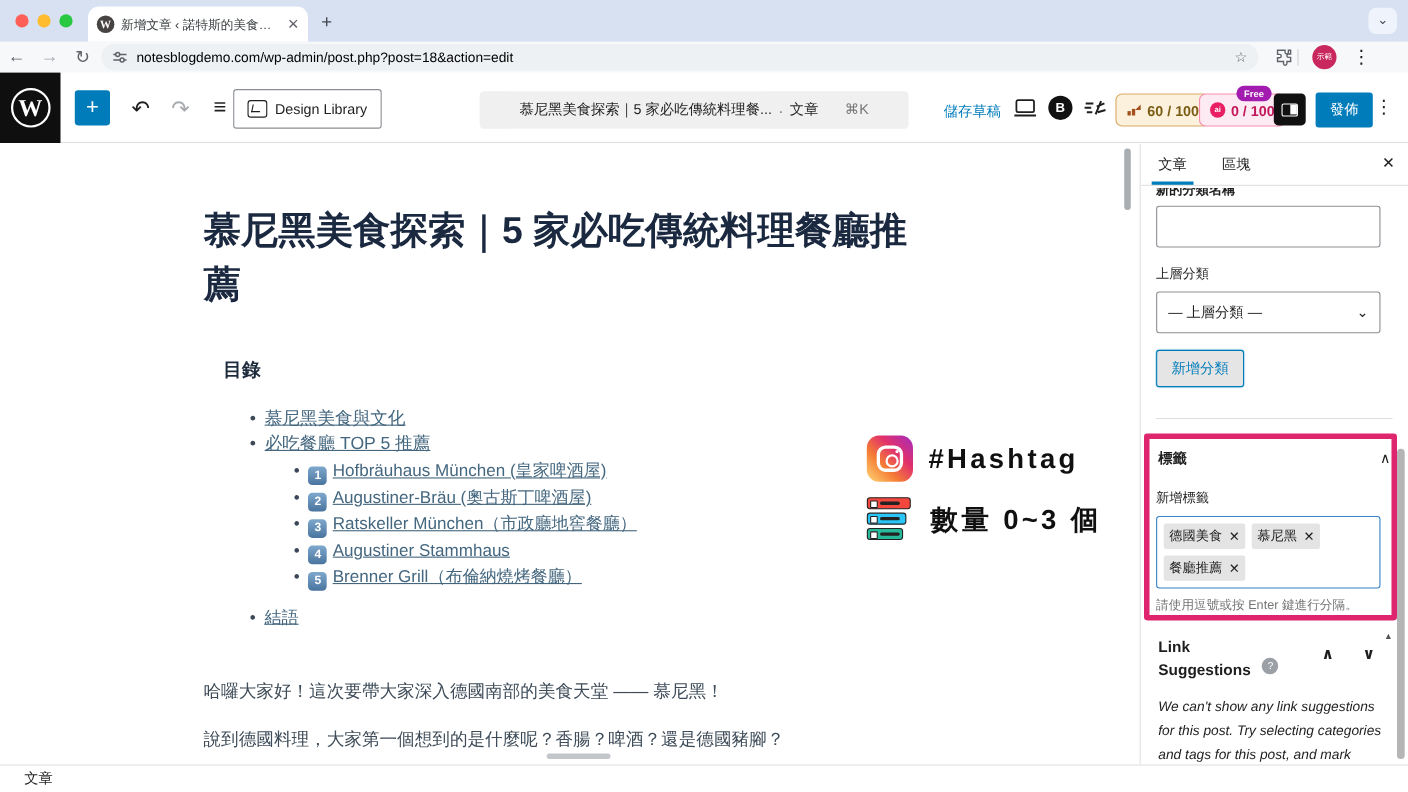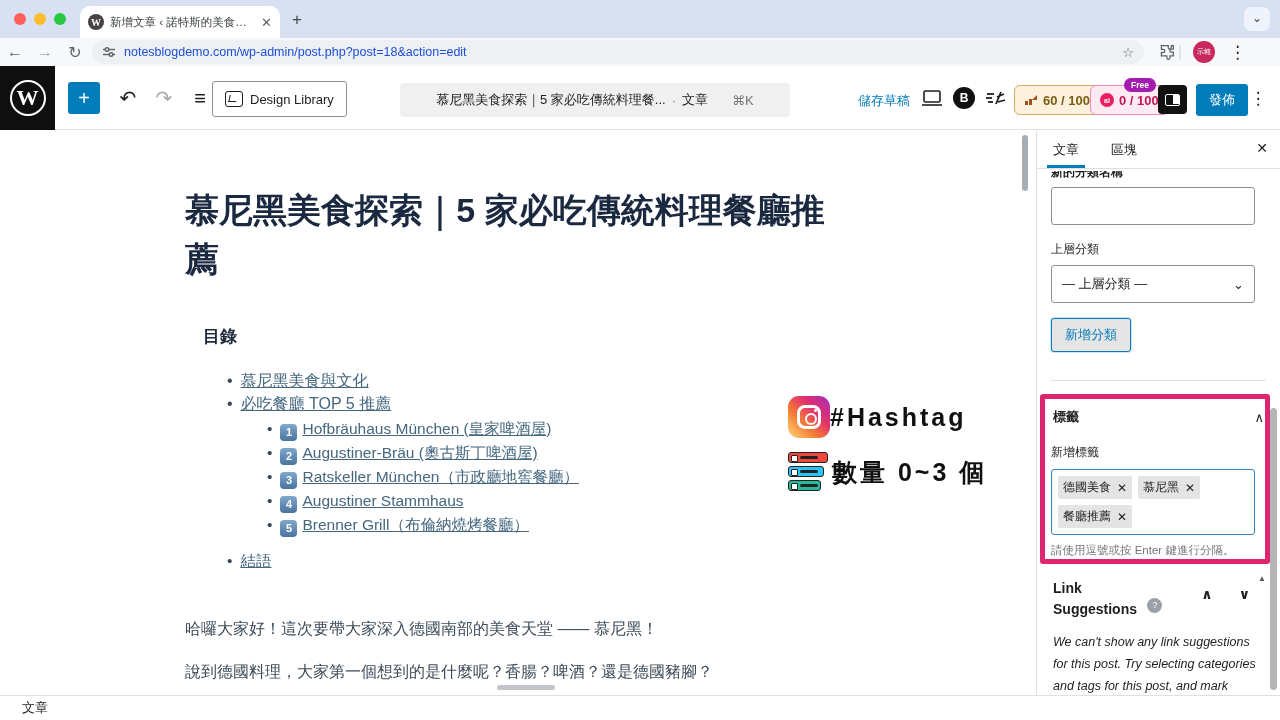--- a/index.html
+++ b/index.html
@@ -15,35 +15,35 @@
   #tab-title { font-size:11.5px; color:#3c4043; white-space:nowrap; overflow:hidden; text-overflow:ellipsis; flex:1; }
   .tab-close { font-size:13px; color:#5f6368; cursor:pointer; }
   #newtab-btn { left:292px; top:11px; font-size:17px; color:#44474b; line-height:1; }
   #strip-chevron { left:1244px; top:7px; width:26px; height:24px; background:#eef3fc; border-radius:7px; text-align:center; font-size:12px; color:#45484d; line-height:22px; }
 
   
   #btoolbar { left:0; top:38px; width:1280px; height:28px; background:#f7f8fa; display:flex; align-items:center; }
   .nav-ic { font-size:16px; color:#5f6368; width:30px; text-align:center; }
   .nav-ic.dis { color:#a6abb0; }
   #omnibox { width:1052px; height:24px; margin-left:2px; background:#eef1f4; border-radius:12px; display:flex; align-items:center; padding:0 10px; gap:8px; }
-  #urltext { font-size:12.5px; color:#1d4ed8; flex:1; white-space:nowrap; overflow:hidden; }
+  #urltext { font-size:12.5px; color:#000000; flex:1; white-space:nowrap; overflow:hidden; }
   .om-ic { color:#5f6368; font-size:13px; }
   #avatar { width:22px; height:22px; border-radius:50%; background:#c9285f; color:#fff; font-size:7px; display:flex; align-items:center; justify-content:center; }
 
   
   #wpheader { left:0; top:66px; width:1280px; height:64px; background:#fff; border-bottom:1px solid #e0e0e0; }
   #wplogo { left:0; top:66px; width:55px; height:64px; background:#0f0f0f; display:flex; align-items:center; justify-content:center; }
   #wplogo .ring { width:36px; height:36px; border-radius:50%; border:2px solid #fff; color:#fff; display:flex; align-items:center; justify-content:center; font-family:"Liberation Serif",serif; font-size:22px; font-weight:bold; }
   #add-block { left:68px; top:82px; width:32px; height:32px; background:#007cba; color:#fff; border-radius:3px; font-size:20px; display:flex; align-items:center; justify-content:center; }
   .hdr-ic { top:82px; width:32px; height:32px; display:flex; align-items:center; justify-content:center; font-size:20px; color:#1e1e1e; }
   .hdr-ic.dis { color:#a7aaad; }
   #design-lib { left:212px; top:81px; height:36px; border:1px solid #8c8f94; border-radius:3px; background:#fff; display:flex; align-items:center; gap:7px; padding:0 12px; font-size:13px; color:#1e1e1e; }
   .dl-box { width:18px; height:16px; border:1.5px solid #1e1e1e; border-radius:3px; position:relative; }
   .dl-box::after { content:""; position:absolute; left:3px; top:3px; width:7px; height:6px; border-left:1.5px solid #1e1e1e; border-bottom:1.5px solid #1e1e1e; transform:skewX(-12deg); }
-  #doc-pill { left:400px; top:83px; width:390px; height:34px; background:#f0f0f0; border-radius:4px; display:flex; align-items:center; justify-content:center; gap:6px; font-size:13px; color:#1e1e1e; }
+  #doc-pill { left:436px; top:83px; width:390px; height:34px; background:#f0f0f0; border-radius:4px; display:flex; align-items:center; justify-content:center; gap:6px; font-size:13px; color:#1e1e1e; }
   #doc-pill .sc { color:#757575; margin-left:18px; }
   #save-draft { left:858px; top:92px; font-size:13px; color:#007cba; }
   .mono-ic { top:86px; width:24px; height:24px; display:flex; align-items:center; justify-content:center; }
   #b-circle { width:22px; height:22px; background:#111; color:#fff; border-radius:50%; font-size:12px; font-weight:bold; display:flex; align-items:center; justify-content:center; }
   .badge { top:85px; height:30px; border-radius:6px; display:flex; align-items:center; gap:5px; padding:0 9px; font-size:13px; font-weight:bold; }
   #seo-badge { left:1014px; background:#fbf1dc; border:1px solid #d8a963; color:#7a5c14; }
   #ai-badge { left:1090px; background:#fdeaf2; border:1px solid #f48fb1; color:#c2185b; }
   #free-pill { left:1124px; top:78px; background:#a21caf; color:#fff; font-size:8.5px; font-weight:bold; border-radius:8px; padding:2px 7px; }
   #ai-circle { width:14px; height:14px; border-radius:50%; background:#e91e63; color:#fff; font-size:7px; font-weight:bold; display:flex; align-items:center; justify-content:center; }
   #panel-toggle { left:1158px; top:85px; width:29px; height:29px; background:#111; border-radius:4px; display:flex; align-items:center; justify-content:center; }
@@ -62,21 +62,21 @@
   .bullet { color:#3c4858; margin-right:8px; }
   #toc-l2 { left:267px; top:286px; font-size:15.5px; line-height:23.2px; }
   .keycap { display:inline-flex; width:17px; height:17px; border-radius:4px; background:linear-gradient(#7fa8cd,#49749e); color:#fff; font-size:11px; font-weight:bold; align-items:center; justify-content:center; vertical-align:-2px; margin-right:5px; }
   #toc-last { left:227px; top:420px; font-size:15.5px; }
   .para { left:185px; width:680px; font-size:16px; color:#3e4c59; }
   #canvas-vscroll { left:1022px; top:4px; width:6px; height:56px; background:#9aa0a6; border-radius:3px; opacity:.85; }
   #canvas-hscroll { left:497px; top:554px; width:58px; height:5px; background:#c2c6cb; border-radius:3px; }
 
   
   #anno { left:788px; top:265px; width:240px; }
-  .anno-row { display:flex; align-items:center; gap:0; margin-bottom:13px; }
+  .anno-row { display:flex; align-items:center; gap:14px; margin-bottom:13px; }
   .anno-text { font-size:25px; font-weight:800; color:#101010; letter-spacing:3px; white-space:nowrap; }
   #ig-icon { width:42px; height:42px; border-radius:11px; background:linear-gradient(45deg,#ffd776 0%,#f57d35 35%,#e1306c 65%,#a32dbf 100%); display:flex; align-items:center; justify-content:center; position:relative; flex:0 0 42px;}
   #ig-icon .lens { width:24px; height:24px; border:3px solid #fff; border-radius:8px; position:relative; }
   #ig-icon .lens::before { content:""; position:absolute; left:5px; top:5px; width:8px; height:8px; border:2.5px solid #fff; border-radius:50%; }
   #ig-icon .lens::after { content:""; position:absolute; right:1px; top:1px; width:3px; height:3px; background:#fff; border-radius:50%; }
   #tags-icon { width:44px; height:42px; position:relative; flex:0 0 44px; }
   .tagbar { position:absolute; left:0; width:40px; height:11px; border-radius:3px; border:1.5px solid #222; }
   .tagbar::before { content:""; position:absolute; left:2px; top:2px; width:5px; height:5px; background:#fff; border:1px solid #222; border-radius:1px; }
   .tagbar::after { content:""; position:absolute; left:11px; top:3px; width:18px; height:2.5px; background:#222; border-radius:2px; }
   .tb1 { top:1px; background:#f4483f; }

